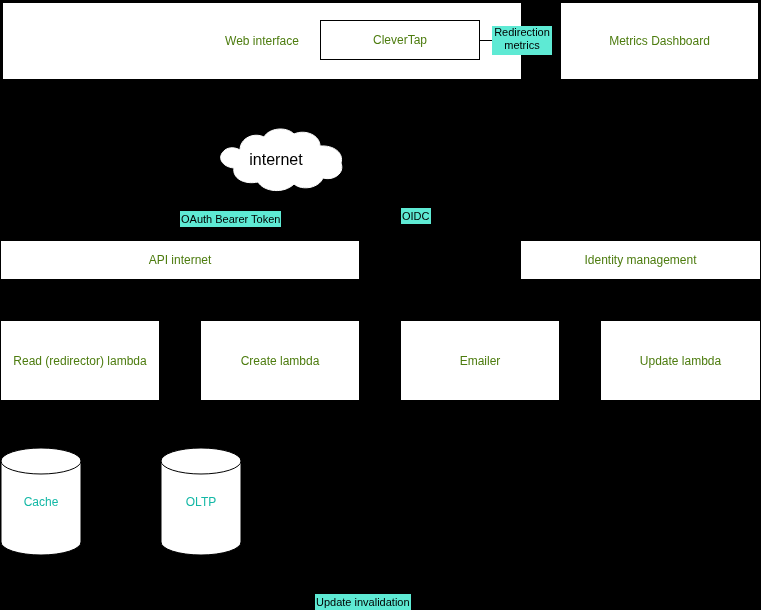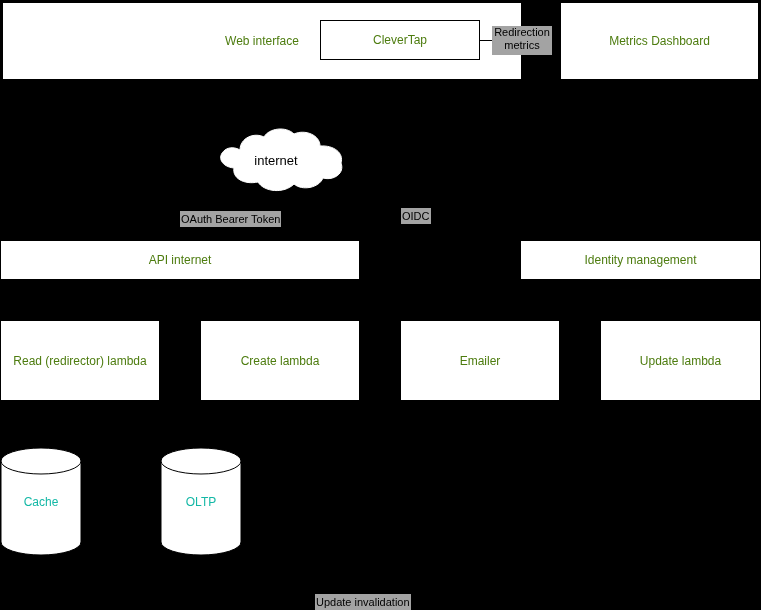--- a/index.html
+++ b/index.html
@@ -28,21 +28,21 @@
     line-height: 14px;
     text-align: center;
   }
   .node-label {
     display: block;
     padding: 0 4px;
   }
   
   .edge-label {
     position: absolute;
-    background: #a3a3a3;
+    background: #5eead4;
     color: #000000;
     font-size: 11px;
     line-height: 13px;
     text-align: center;
     padding: 0 1px;
     box-sizing: border-box;
     white-space: nowrap;
   }
   .edge-label.two-line {
     white-space: normal;
@@ -63,21 +63,21 @@
   .cloud-text {
     position: absolute;
     left: 0;
     top: 0;
     width: 100%;
     height: 100%;
     display: flex;
     align-items: center;
     justify-content: center;
     color: #000000;
-    font-size: 13px;
+    font-size: 16px;
   }
 
   
   .cylinder {
     position: absolute;
   }
   .cylinder svg { display: block; }
   .cylinder-text {
     position: absolute;
     left: 0;

